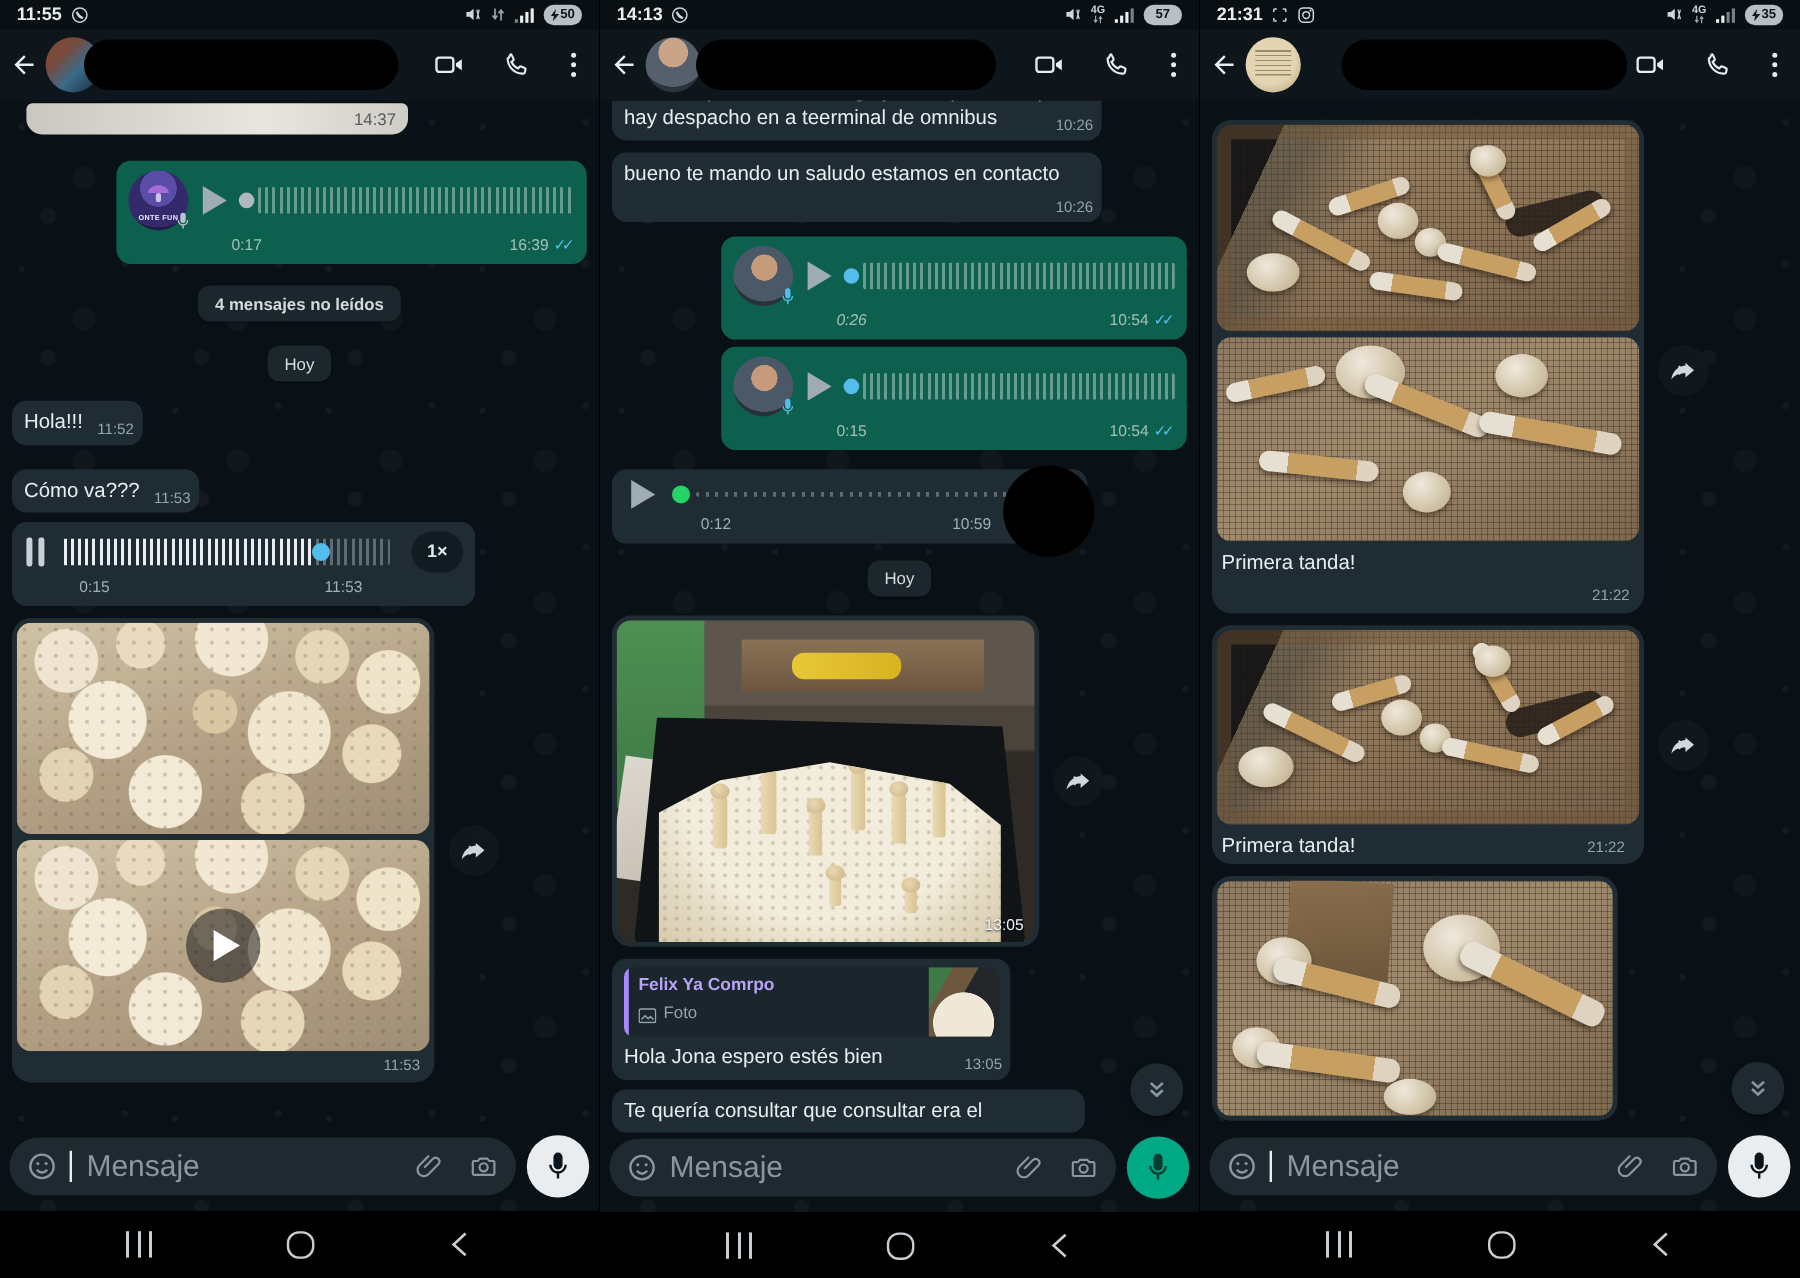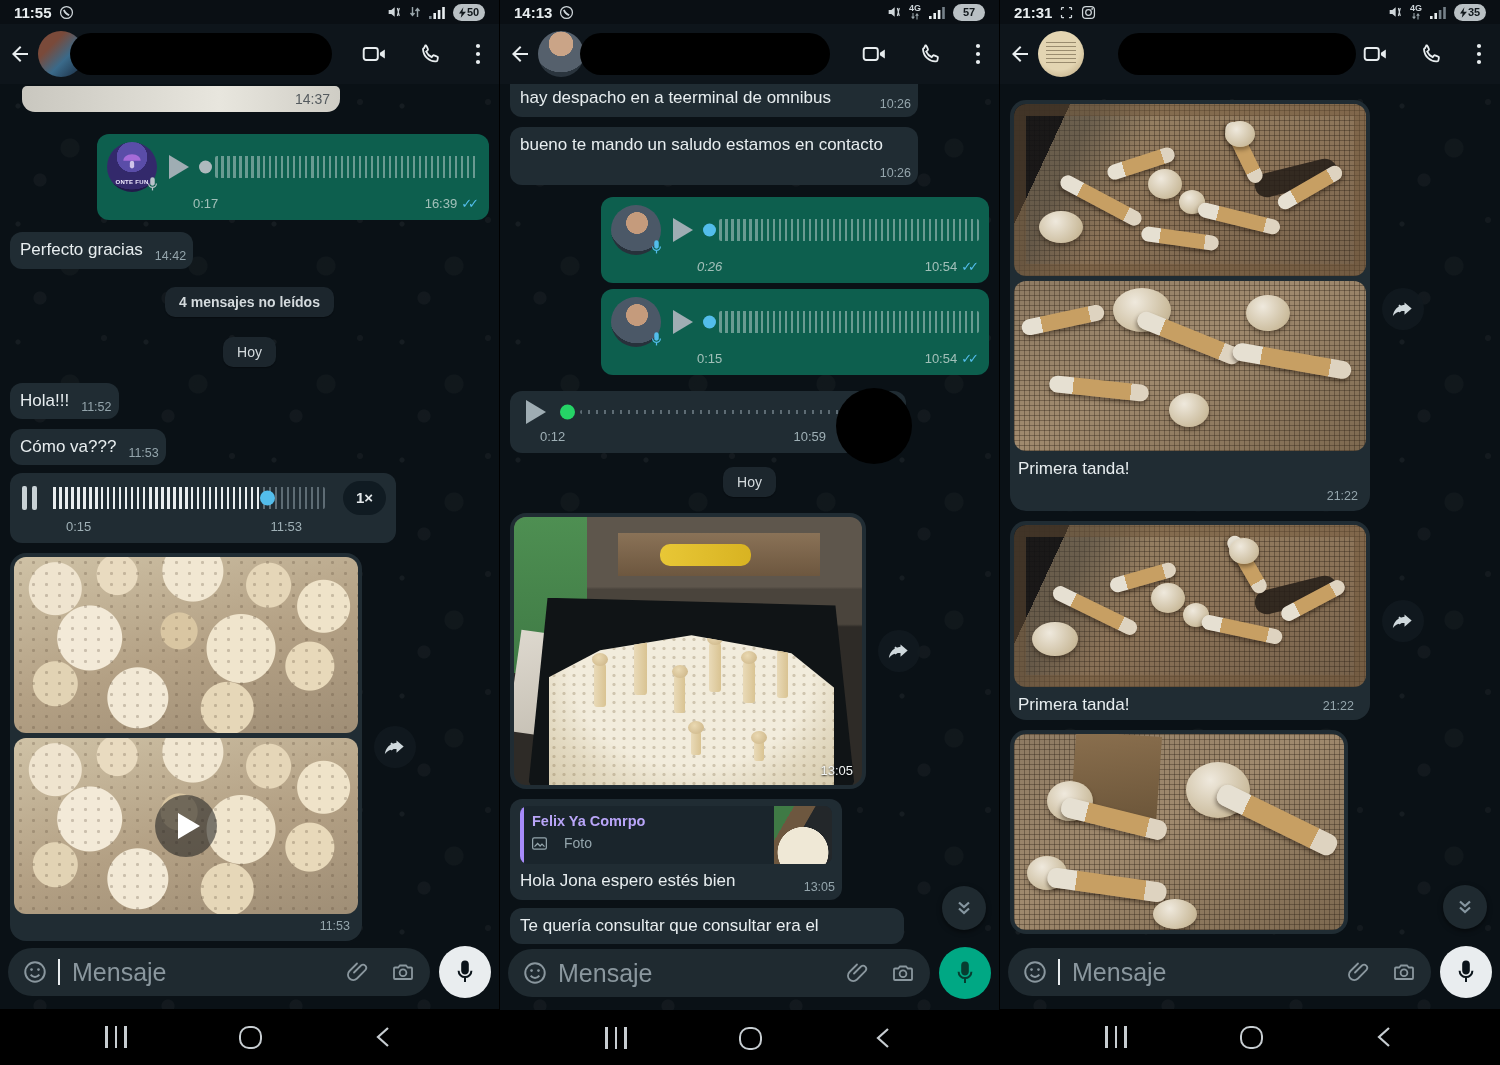--- a/index.html
+++ b/index.html
@@ -124,21 +124,21 @@
   .shrcap { position:absolute; border-radius:50%; background:radial-gradient(circle at 38% 32%,#efe9dd,#cbbc9d 72%,#b3a282); box-shadow:0 3px 4px rgba(30,20,10,.4); }
 
   
   .strip { height:26px; width:318px; border-radius:5px 5px 13px 13px; background:linear-gradient(90deg,#c9c7bf,#e8e6de 62%,#cfcdc5); display:flex; align-items:center; justify-content:flex-end; padding-right:10px; color:#555b5f; font-size:14px; }
 
   
   .quote { background:#1a252c; border-radius:8px; overflow:hidden; display:flex; margin-bottom:6px; }
   .qbar { width:4px; background:#a78bfa; flex:0 0 4px; }
   .qbody { padding:6px 8px; flex:1; min-width:0; }
   .qname { color:#b9a5f8; font-weight:bold; font-size:14.5px; }
-  .qkind { color:#94a5ac; font-size:14px; display:flex; align-items:center; gap:17px; margin-top:3px; }
+  .qkind { color:#94a5ac; font-size:14px; display:flex; align-items:flex-end; gap:6px; margin-top:3px; }
   .qthumb { width:58px; height:58px; flex:0 0 58px; background:
       radial-gradient(circle at 50% 80%, #efe8d6 0 46%, transparent 47%),
       linear-gradient(120deg,#3f7a45 0 22%, #6d573f 22% 45%, #23272a 46%); }
 
   
   .row { display:flex; align-items:center; gap:12px; align-self:flex-start; max-width:100%; }
   .fwd { width:42px; height:42px; border-radius:50%; background:rgba(18,26,32,.85); display:flex; align-items:center; justify-content:center; flex:0 0 42px; }
 
   .scrollfab { position:absolute; right:13px; bottom:80px; width:44px; height:44px; border-radius:50%; background:#1f2a30; display:flex; align-items:center; justify-content:center; box-shadow:0 2px 5px rgba(0,0,0,.5); z-index:6; }
 
@@ -261,33 +261,29 @@
               <span class="vdot" style="left:-2px; background:#aeb9bd;"></span>
               <div class="wave" style="margin-left:14px;"></div>
             </div>
           </div>
           <div class="vbottom">
             <span class="vduration" style="margin-left:86px;">0:17</span>
             <span><span>16:39</span><span class="checks">✓✓</span></span>
           </div>
         </div>
 
-        <div class="b in" style="margin-top:12px;">
-          <span>Perfecto gracias</span>
-          <span class="btime">14:42</span>
-        </div>
 
         <div class="badge bold" style="margin-top:18px;">4 mensajes no leídos</div>
         <div class="badge" style="margin-top:20px;">Hoy</div>
 
         <div class="b in" style="margin-top:16px;">
           <span>Hola!!!</span>
           <span class="btime">11:52</span>
         </div>
-        <div class="b in" style="margin-top:10px;text-align:right;">
+        <div class="b in" style="margin-top:20px;text-align:right;">
           <span>Cómo va???</span>
           <span class="btime">11:53</span>
         </div>
 
         <div class="b in voice" style="margin-top:8px; width:386px;">
           <div class="vtop">
             <span class="pauseic">
                 <i></i>
                 <i></i>
               </span>
@@ -499,21 +495,21 @@
 
         <div class="b in voice" style="margin-top:16px; width:396px;">
           <div class="vtop" style="padding-right:56px;">
             <span class="playtri" style="margin-left:6px;"></span>
             <div class="wavewrap">
               <span class="vdot" style="left:2px; background:#25d366; width:15px; height:15px;"></span>
               <div class="wave flatdots" style="margin-left:22px;"></div>
             </div>
           </div>
           <div class="vbottom" style="padding-right:70px;">
-            <span class="vduration" style="margin-left:20px;">0:12</span>
+            <span class="vduration" style="margin-left:64px;">0:12</span>
             <span>10:59</span>
           </div>
           <span style="position:absolute; right:-6px; top:-3px; width:76px; height:76px; border-radius:50%; background:#000; z-index:4;"></span>
         </div>
 
         <div class="badge" style="margin-top:14px;">Hoy</div>
 
         <div class="row" style="margin-top:16px;">
           <div class="b in mediab">
             <div class="photo pm" style="width:348px; height:268px;">

